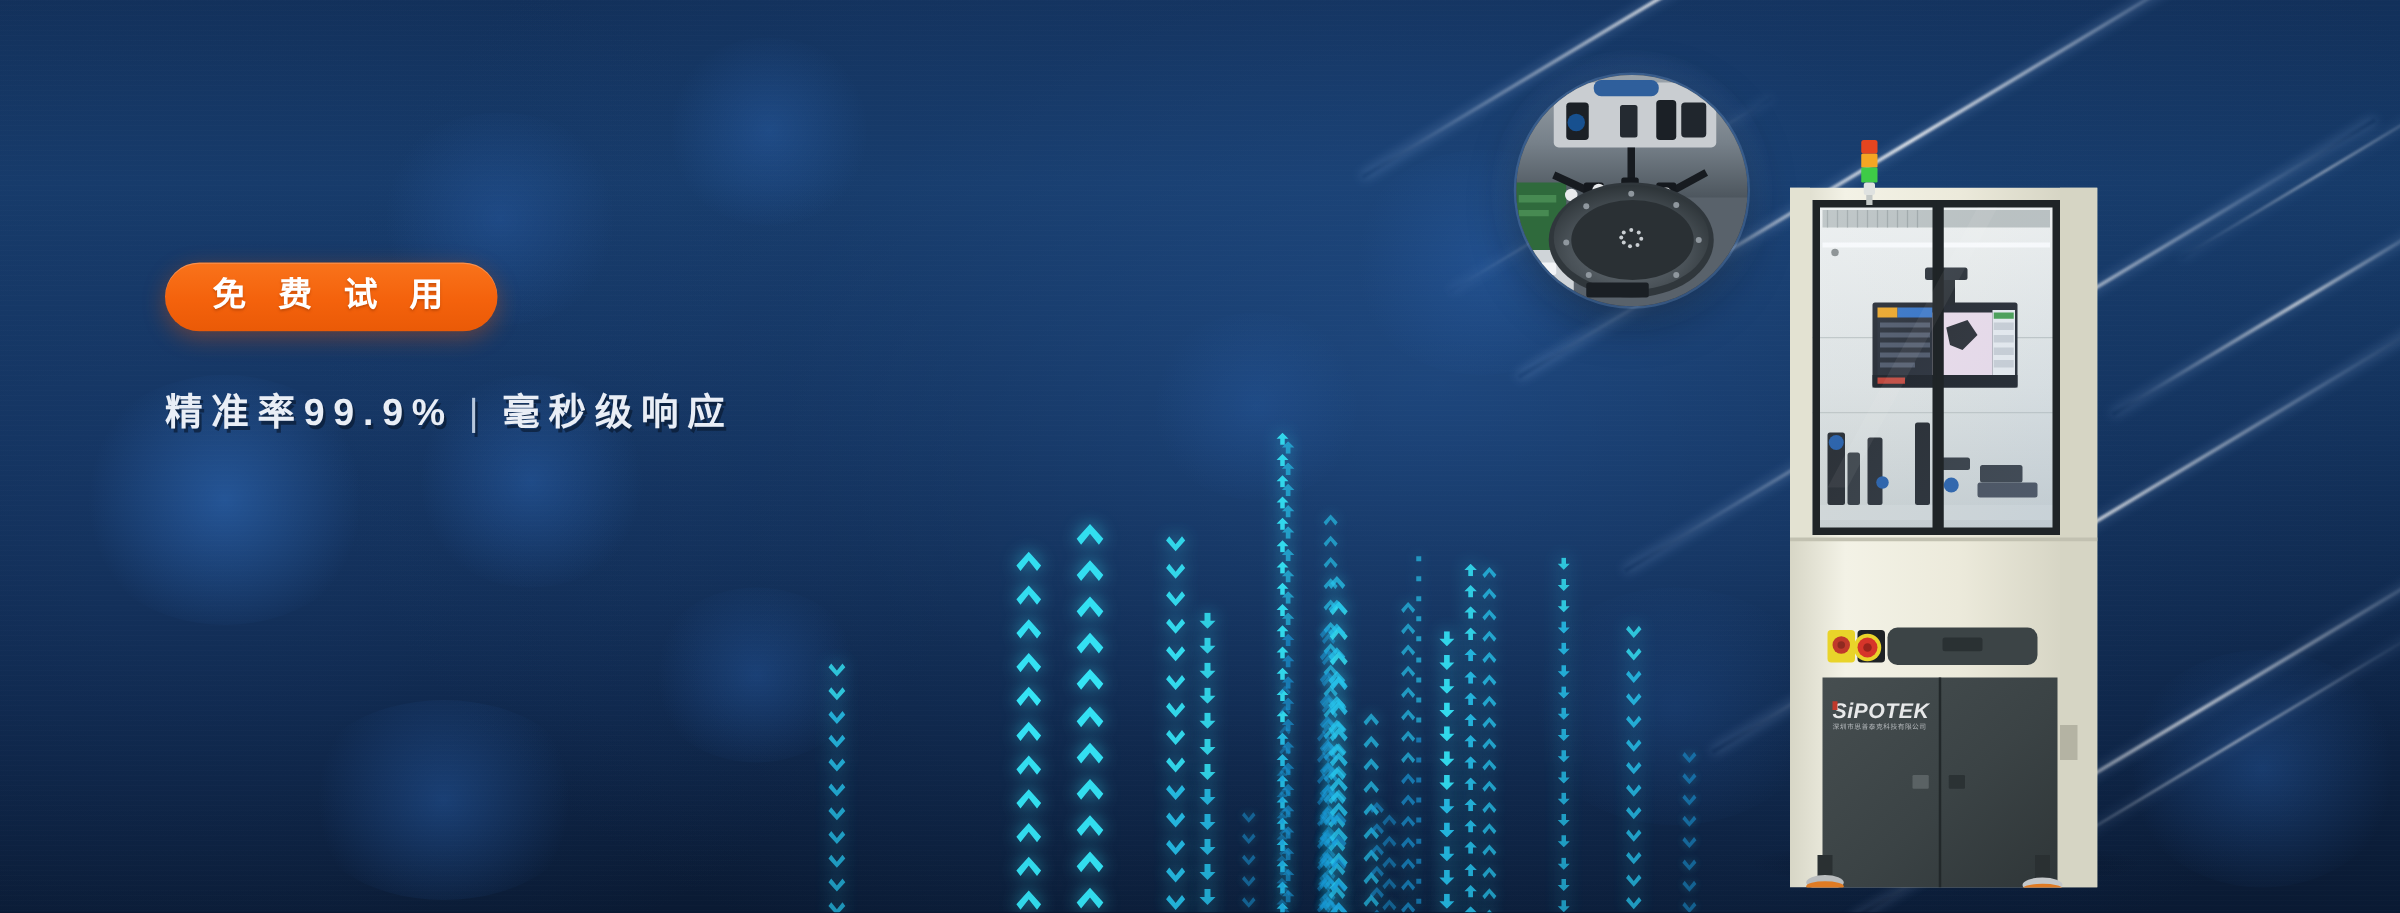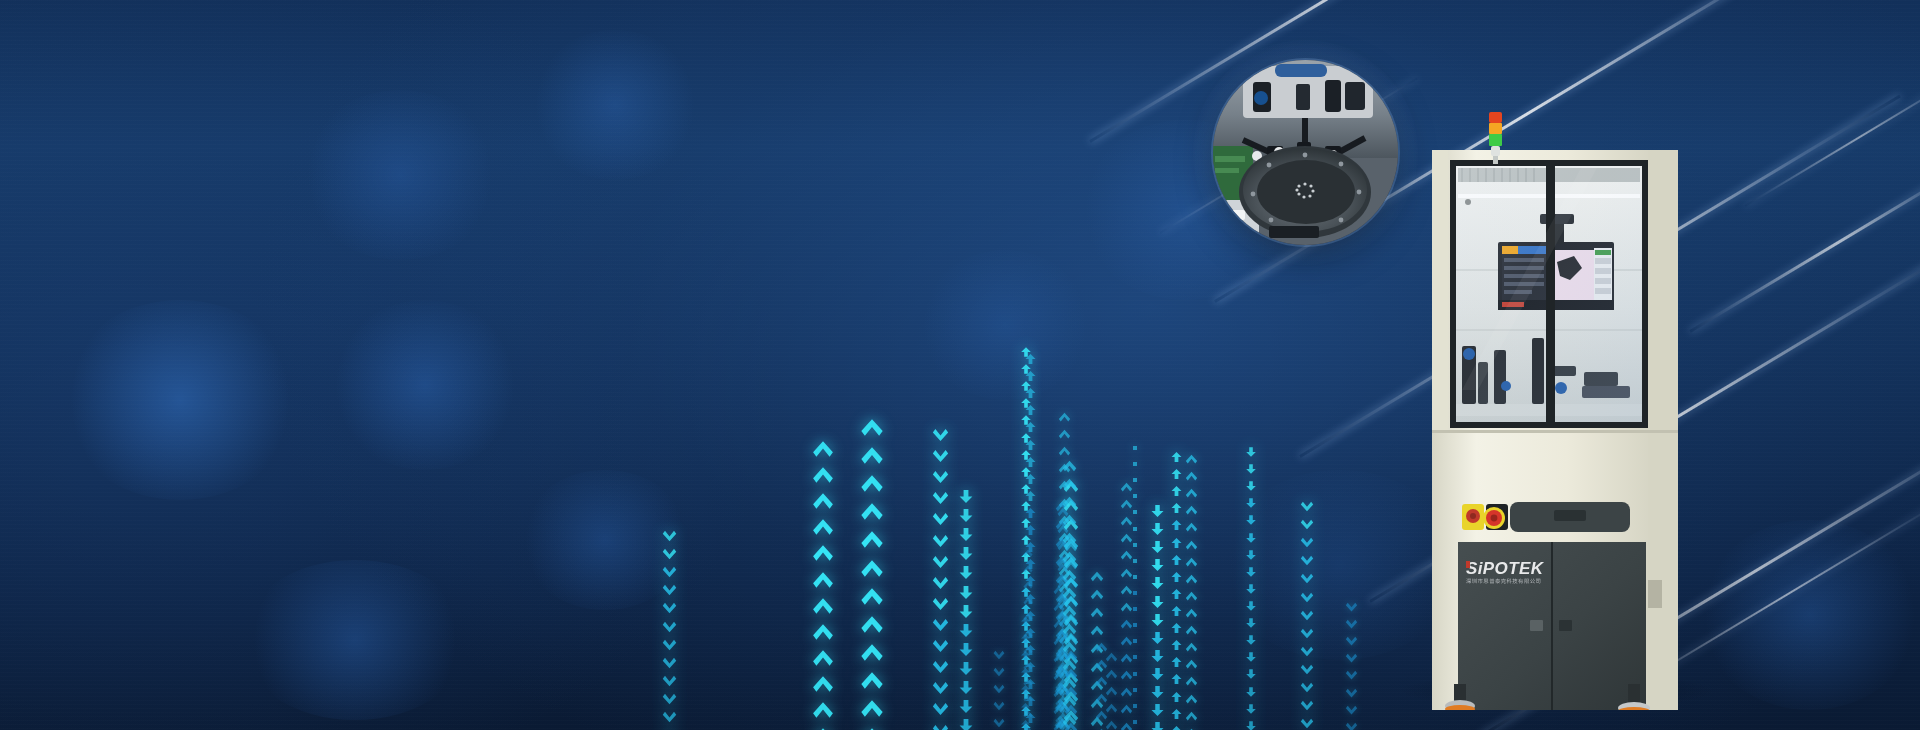--- a/index.html
+++ b/index.html
@@ -1669,16 +1669,20 @@
         <ellipse cx="28" cy="559" rx="15" ry="4" fill="#e07b23"></ellipse>
         <rect x="196" y="534" width="12" height="18" fill="#2a3032"></rect>
         <ellipse cx="202" cy="558" rx="16" ry="6" fill="#c4c7c9"></ellipse>
         <ellipse cx="202" cy="561" rx="16" ry="4" fill="#e07b23"></ellipse>
       </g>
     </svg>
   </div>
 
   <div class="copy">
 
-
+    <button class="cta">免 费 试 用</button>
+
+    <div class="subline">
+      <span>精准率99.9%</span><span class="sep">|</span><span>毫秒级响应</span>
+    </div>
   </div>
 
 </div>
 
 </body></html>

